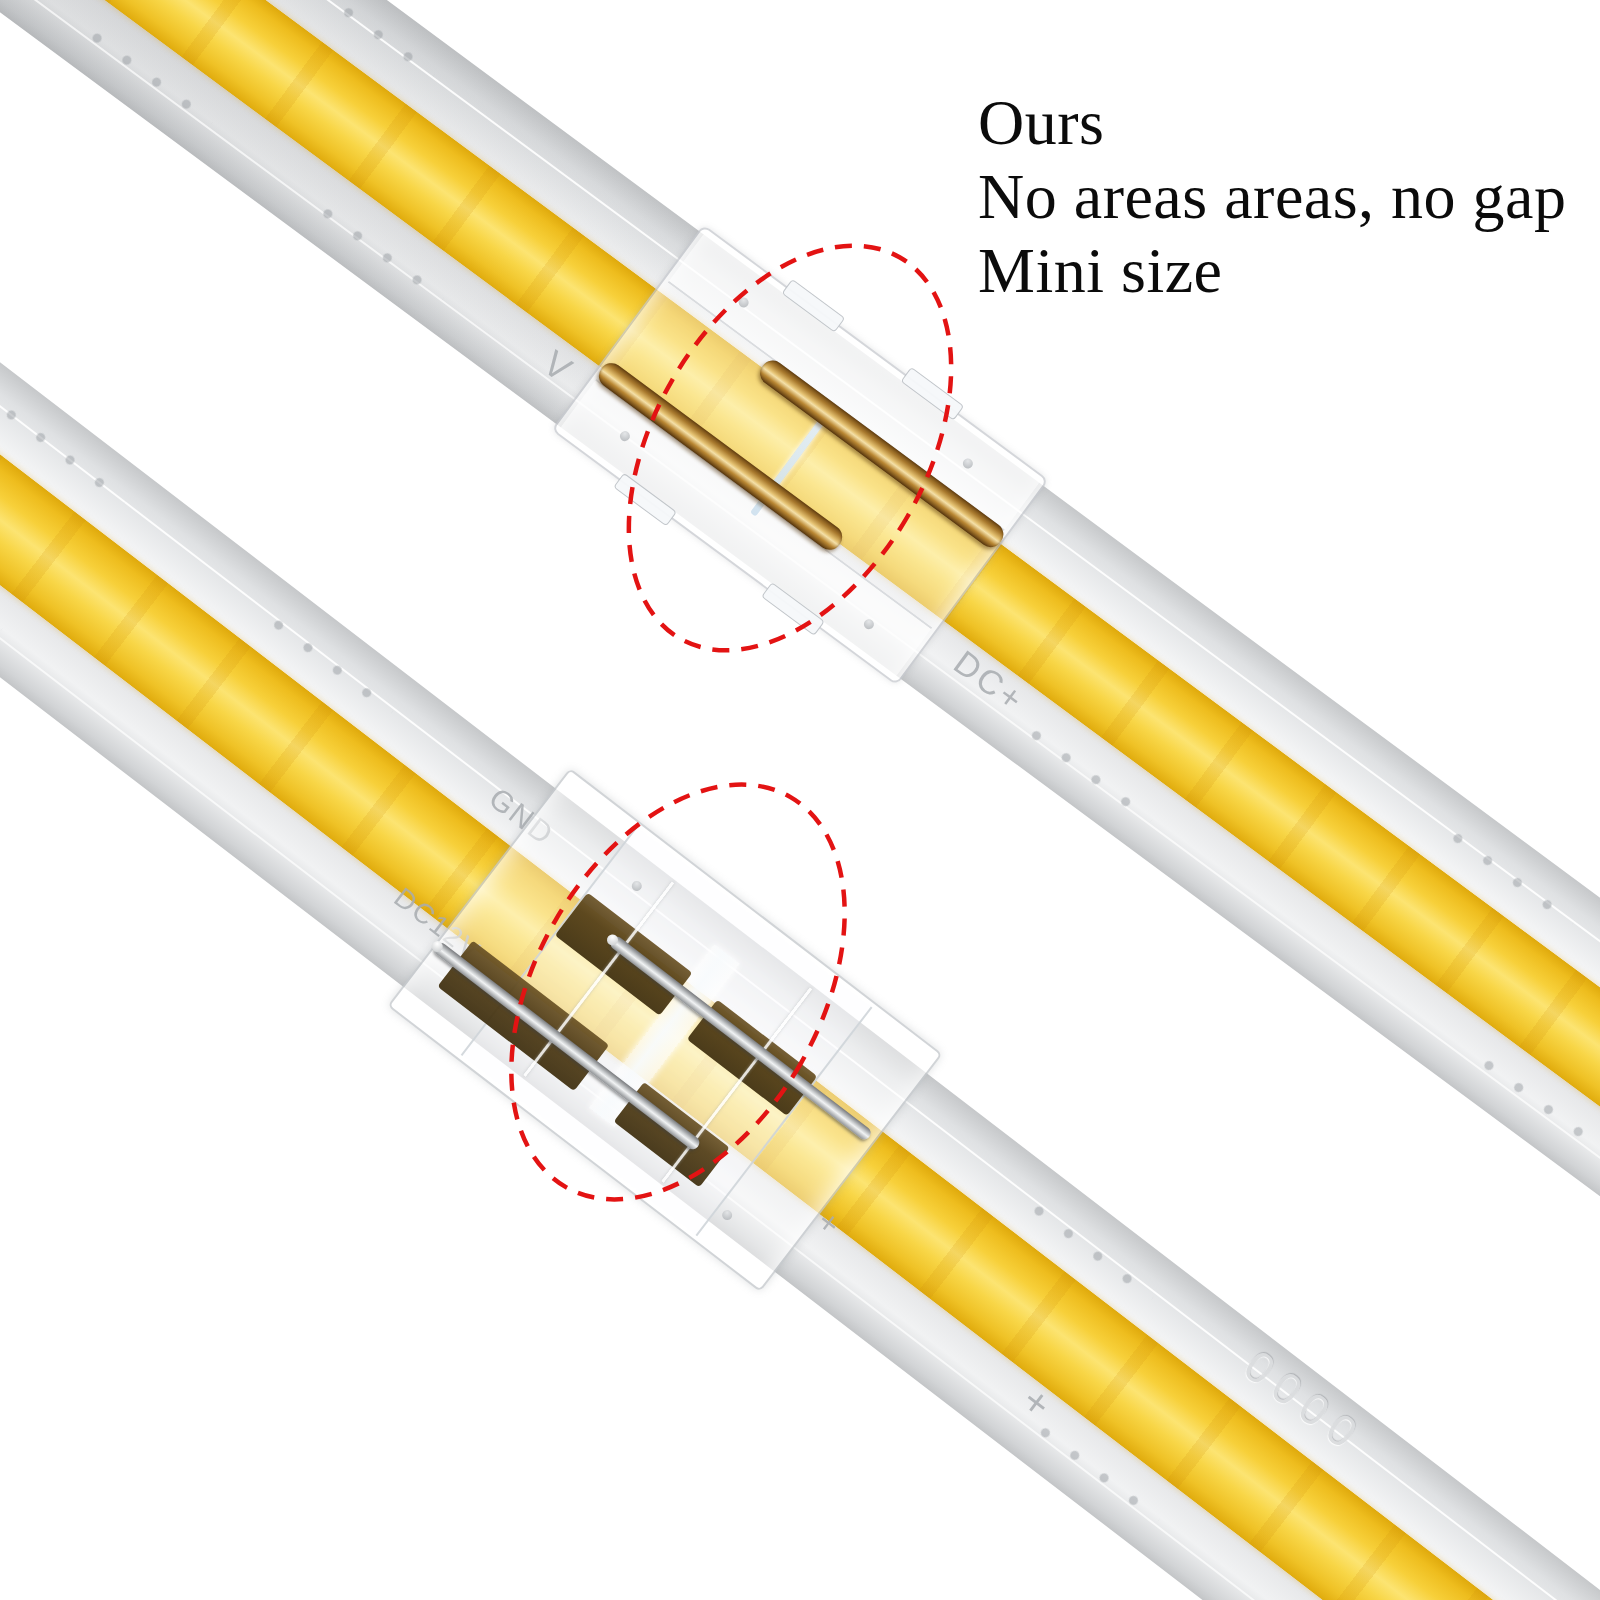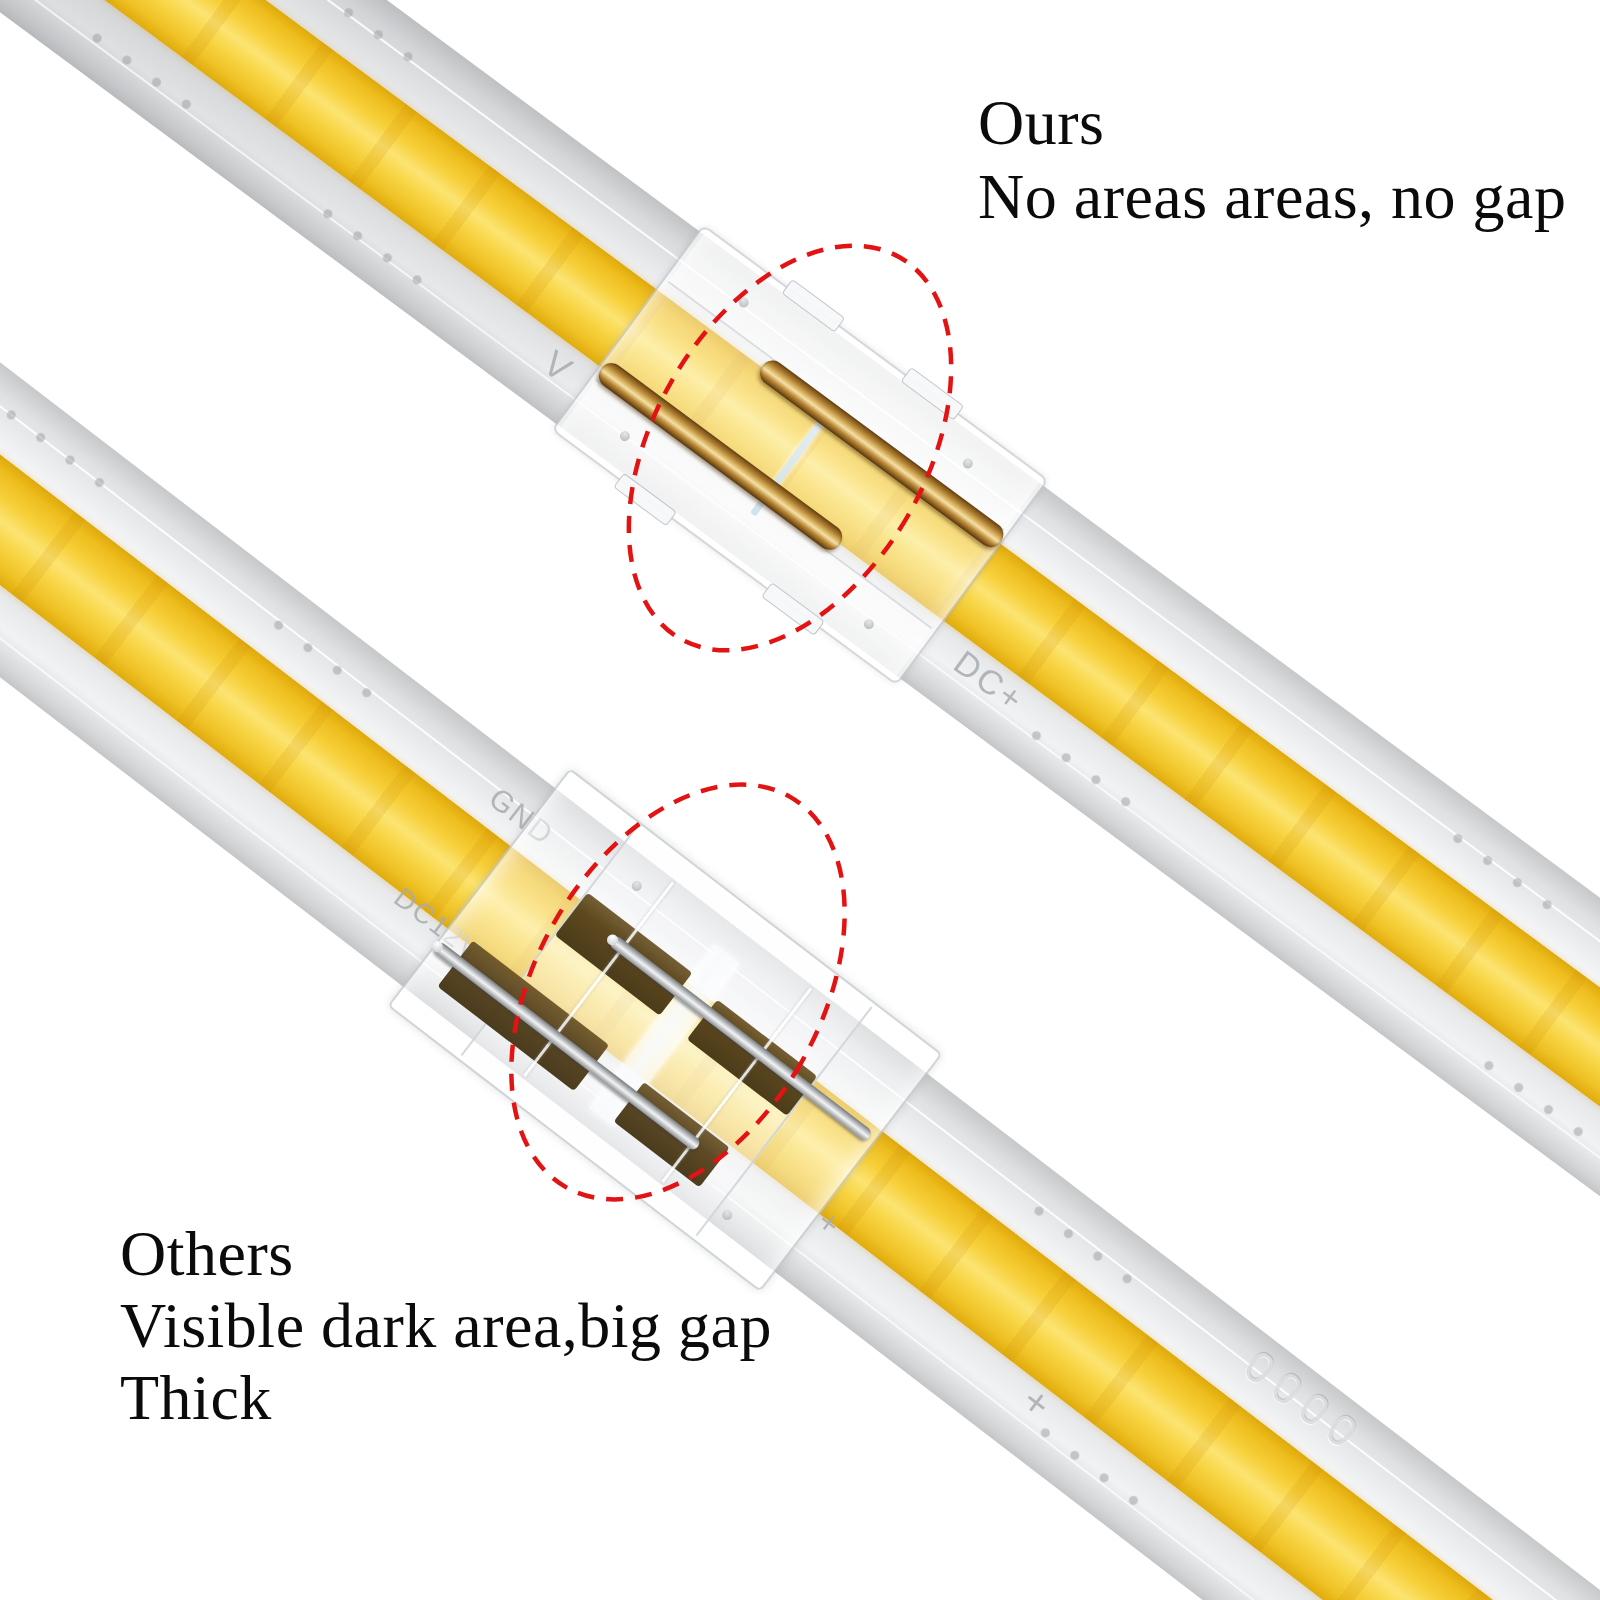--- a/index.html
+++ b/index.html
@@ -167,20 +167,16 @@
   </div>
 
   <svg class="overlay" width="1600" height="1600" viewBox="0 0 1600 1600">
     <ellipse cx="790" cy="448" rx="136" ry="220" transform="rotate(30 790 448)" fill="none" stroke="#e31313" stroke-width="4.5" stroke-dasharray="17 12"></ellipse>
     <ellipse cx="678" cy="992" rx="142" ry="225" transform="rotate(30 678 992)" fill="none" stroke="#e31313" stroke-width="4.5" stroke-dasharray="17 12"></ellipse>
   </svg>
 
   <div class="caption cap-ours">
     <div>Ours</div>
     <div>No areas areas, no gap</div>
-  </div>
-  <div class="caption cap-others">
-    <div>Others</div>
-    <div>Visible dark area,big gap</div>
-    <div>Thick</div>
+    <div>Mini size</div>
   </div>
 
 </div>
 
 </body></html>

